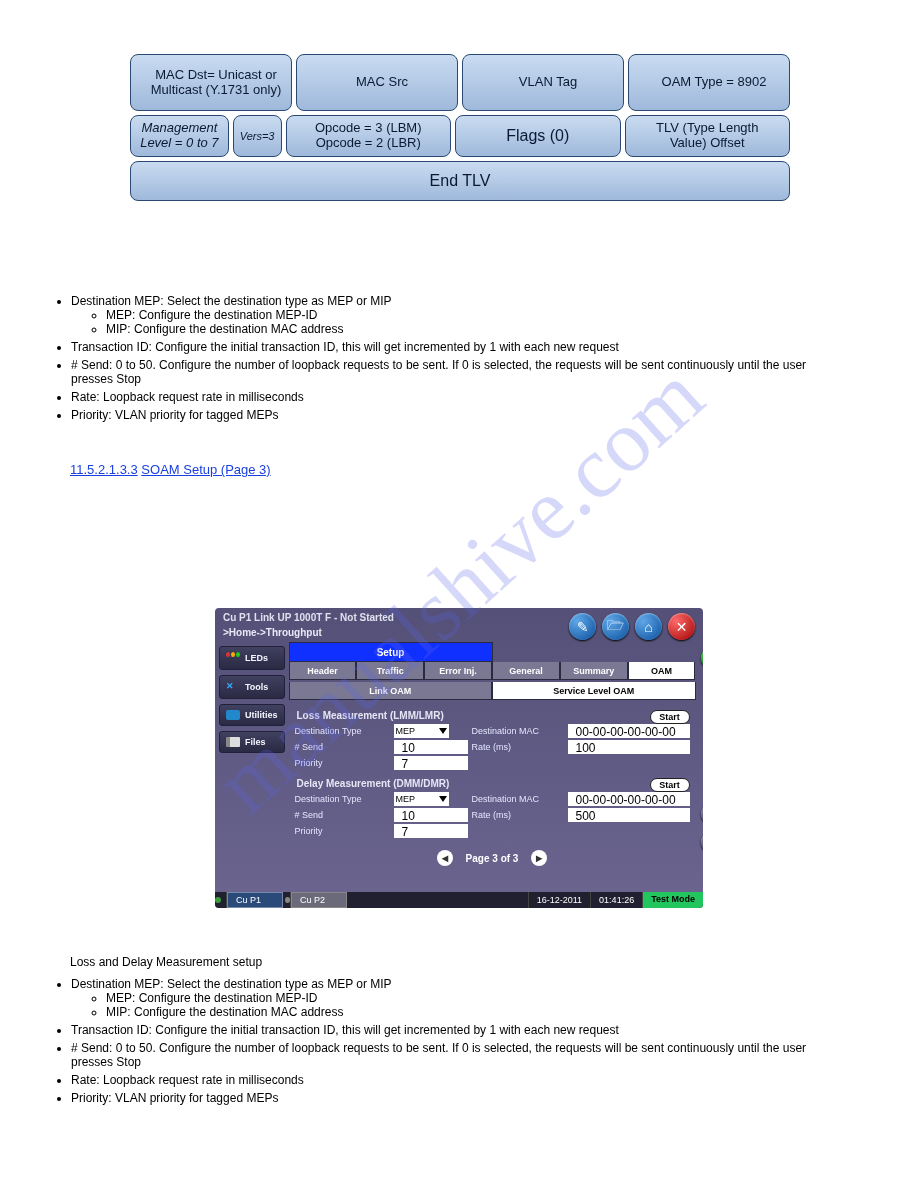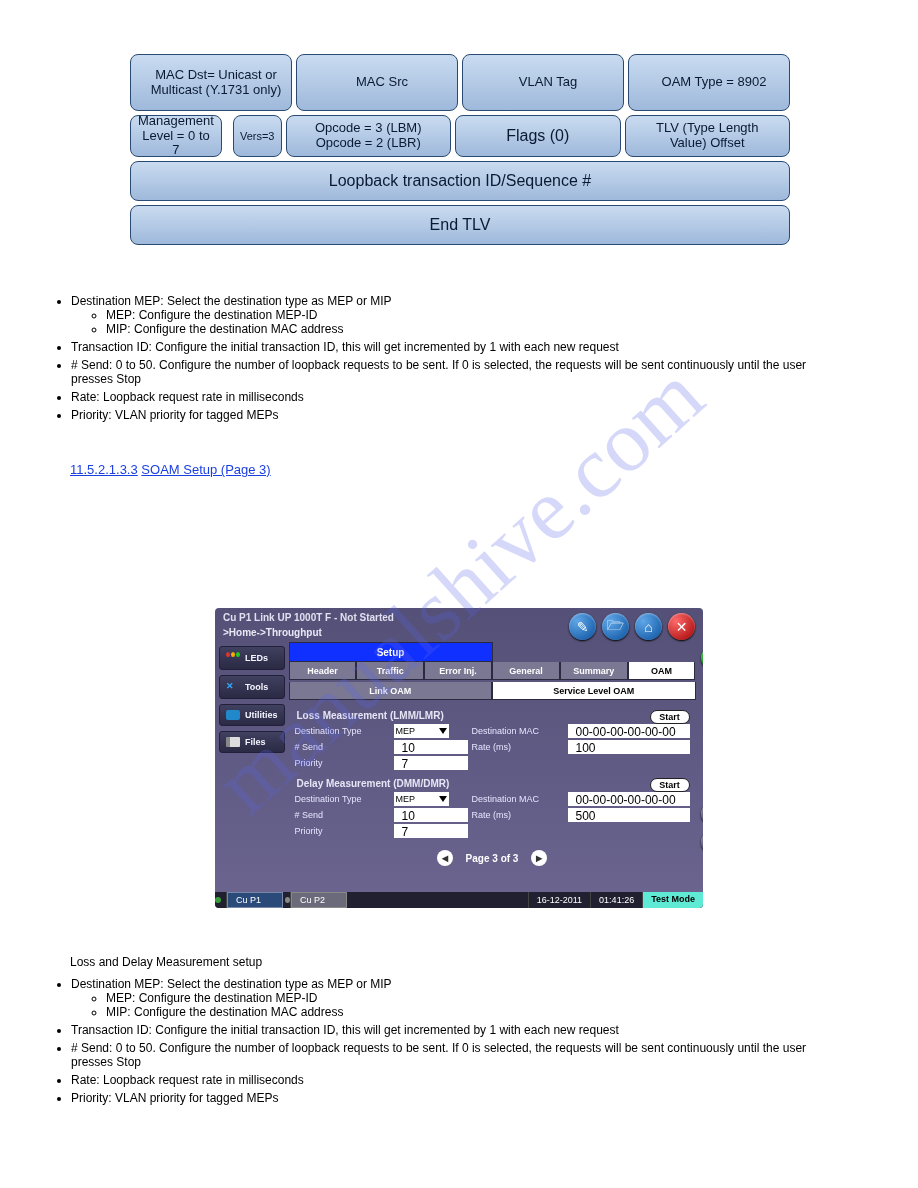--- a/index.html
+++ b/index.html
@@ -158,21 +158,21 @@
   .fld { background:#fff; color:#000; padding:1px 8px; height:14px; font-size:12px;}
   .dd  { background:#fff;color:#000;display:flex;align-items:center;justify-content:space-between;padding:0 2px;height:14px;font-size:9px;}
   .tri { width:0;height:0;border-left:4px solid transparent;border-right:4px solid transparent;border-top:6px solid #000;}
   .pager { text-align:center;margin-top:12px;font-size:10px;color:#fff;font-weight:bold;}
   .pager .arrow { display:inline-block;width:16px;height:16px;border-radius:50%;background:#fff;color:#333;line-height:16px;font-size:11px;margin:0 10px;}
   .footer-bar { position:absolute;bottom:0;left:0;right:0;height:16px;background:#202030;display:flex;font-size:9px;color:#fff;}
   .foot-seg { padding:2px 8px;border-right:1px solid #444;display:flex;align-items:center;}
   .foot-port{width:56px;text-align:center;background:#2a4a7a;border:1px solid #78a;}
   .foot-port2{width:56px;text-align:right;background:#6a6a7a;border:1px solid #888;}
   .foot-fill{flex:1;}
-  .foot-test{background:#5eead4;color:#000;font-weight:bold;padding:2px 8px;}
+  .foot-test{background:#22c55e;color:#000;font-weight:bold;padding:2px 8px;}
   .foot-dot{width:6px;height:6px;border-radius:50%;background:#3a9f3a;margin-right:4px;}
 
   .sec2-body {
     position: absolute;
     left: 70px;
     top: 955px;
     width: 770px;
     font-size: 12px;
   }
 </style>
@@ -191,44 +191,39 @@
         <span>MAC Src</span>
       </div>
     <div class="diag-cell cell-w1">
         <span>VLAN Tag</span>
       </div>
     <div class="diag-cell cell-w1">
         <span>OAM Type = 8902</span>
       </div>
   </div>
   <div class="diag-row r2">
-    <div style="flex:1;display:flex;gap:11px;">
+    <div style="flex:1;display:flex;gap:4px;font-style:italic;">
       <div class="diag-cell" style="flex:3">
           <span style="white-space:pre-line">Management
 Level = 0 to 7</span>
         </div>
       <div class="diag-cell cell-half" style="flex:1.1">
           <span>Vers=3</span>
         </div>
     </div>
     <div class="diag-cell cell-w1">
         <span style="white-space:pre-line">Opcode = 3 (LBM)
 Opcode = 2 (LBR)</span>
       </div>
     <div class="diag-cell cell-w1" style="font-size:16px">
         <span>Flags (0)</span>
       </div>
     <div class="diag-cell cell-w1">
         <span style="white-space:pre-line">TLV (Type Length
 Value) Offset</span>
-      </div>
-  </div>
-  <div class="diag-row r3">
-    <div class="diag-cell" style="flex:1">
-        <span>Loopback transaction ID/Sequence #</span>
       </div>
   </div>
   <div class="diag-row r4">
     <div class="diag-cell" style="flex:1">
         <span>End TLV</span>
       </div>
   </div>
 </div>
 
 <div class="sec1-body">

